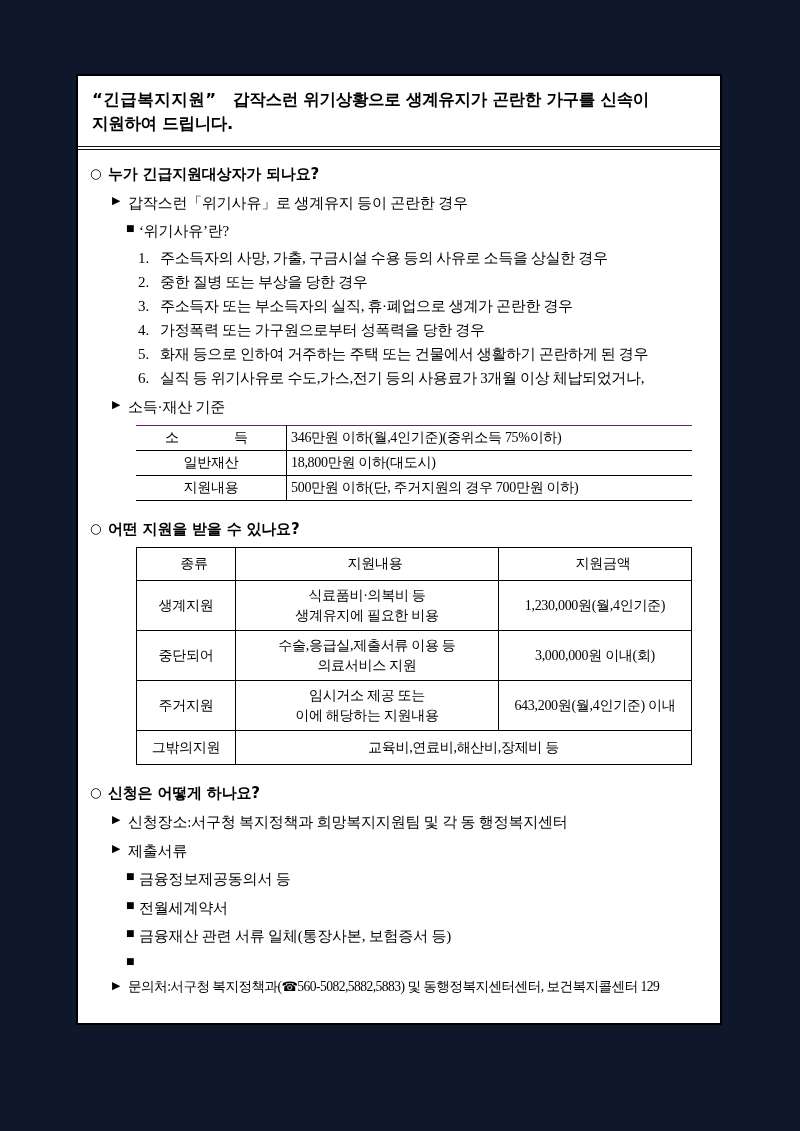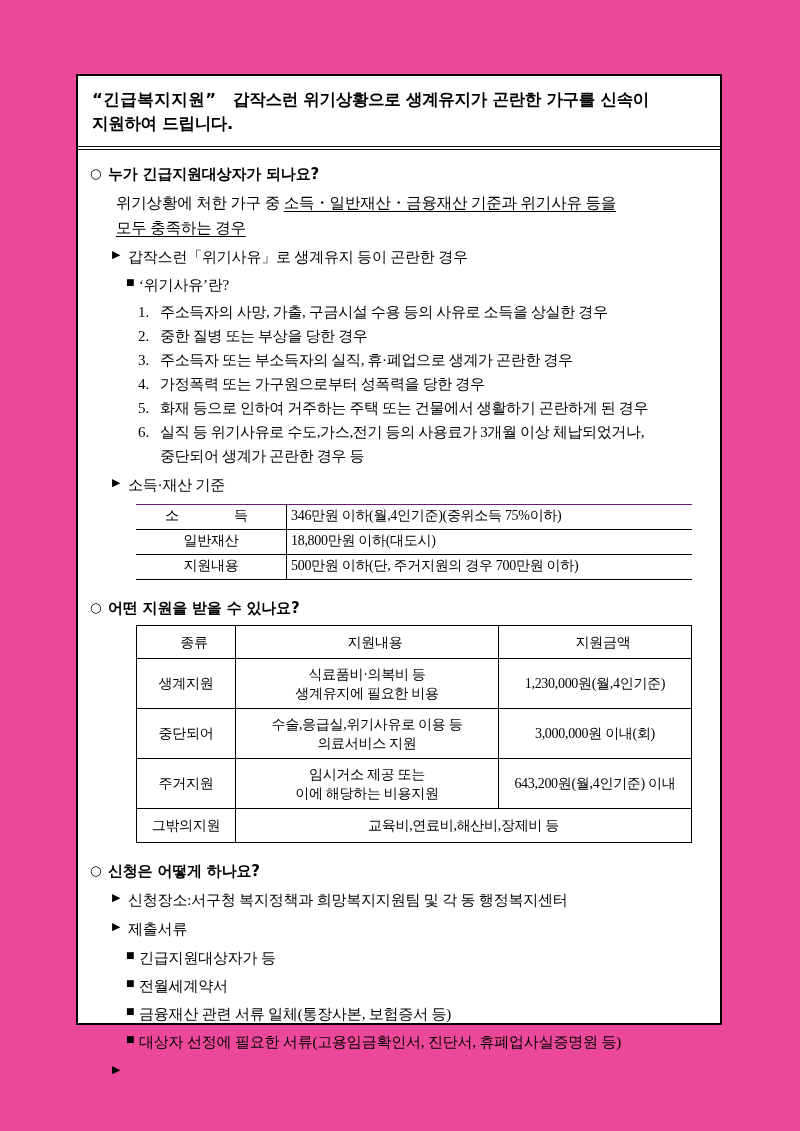--- a/index.html
+++ b/index.html
@@ -12,21 +12,21 @@
     height: 1131px;
     font-family: "Liberation Serif", "DejaVu Serif", serif;
     color: #000000;
     -webkit-font-smoothing: none;
   }
 
   #page {
     position: relative;
     width: 800px;
     height: 1131px;
-    background: #ec4899;
+    background: #0f172a;
     overflow: hidden;
   }
 
   
   .notice-frame {
     position: absolute;
     left: 76px;
     top: 74px;
     width: 646px;
     height: 951px;
@@ -250,24 +250,20 @@
     </div>
     <div class="double-rule"></div>
 
     <div class="body-block">
 
       <div class="q-row">
         <span class="q-mark">○</span>
         <span class="q-text">누가 긴급지원대상자가 되나요?</span>
       </div>
 
-      <div class="lead">
-        <span>위기상황에 처한 가구 중 </span><span class="u">소득・일반재산・금융재산 기준과 위기사유 등을</span><br>
-        <span class="u">모두 충족하는 경우</span>
-      </div>
 
       <div class="tri-row">
         <span class="tri-mark">▶</span>
         <span class="tri-text">갑작스런「위기사유」로 생계유지 등이 곤란한 경우</span>
       </div>
 
       <div class="sq-row">
         <span class="sq-mark">■</span>
         <span class="sq-text">‘위기사유’란?</span>
       </div>
@@ -290,21 +286,20 @@
           <span class="num-text">가정폭력 또는 가구원으로부터 성폭력을 당한 경우</span>
         </div>
         <div class="num-row">
           <span class="num-mark">5.</span>
           <span class="num-text">화재 등으로 인하여 거주하는 주택 또는 건물에서 생활하기 곤란하게 된 경우</span>
         </div>
         <div class="num-row">
           <span class="num-mark">6.</span>
           <span class="num-text">실직 등 위기사유로 수도,가스,전기 등의 사용료가 3개월 이상 체납되었거나,</span>
         </div>
-        <div class="num-cont">중단되어 생계가 곤란한 경우 등</div>
       </div>
 
       <div class="tri-row">
         <span class="tri-mark">▶</span>
         <span class="tri-text">소득·재산 기준</span>
       </div>
 
       <table class="tbl-criteria">
         <tbody>
           <tr>
@@ -340,30 +335,30 @@
             <td>생계지원</td>
             <td>
               <span>식료품비·의복비 등</span><br>
               <span>생계유지에 필요한 비용</span>
             </td>
             <td>1,230,000원(월,4인기준)</td>
           </tr>
           <tr class="r-tall">
             <td>중단되어</td>
             <td>
-              <span>수술,응급실,위기사유로 이용 등</span><br>
+              <span>수술,응급실,제출서류 이용 등</span><br>
               <span>의료서비스 지원</span>
             </td>
             <td>3,000,000원 이내(회)</td>
           </tr>
           <tr class="r-tall">
             <td>주거지원</td>
             <td>
               <span>임시거소 제공 또는</span><br>
-              <span>이에 해당하는 비용지원</span>
+              <span>이에 해당하는 지원내용</span>
             </td>
             <td>643,200원(월,4인기준) 이내</td>
           </tr>
           <tr class="r-short">
             <td>그밖의지원</td>
             <td colspan="2">교육비,연료비,해산비,장제비 등</td>
           </tr>
         </tbody>
       </table>
 
@@ -377,34 +372,34 @@
         <span class="tri-text">신청장소:서구청 복지정책과 희망복지지원팀 및 각 동 행정복지센터</span>
       </div>
 
       <div class="tri-row">
         <span class="tri-mark">▶</span>
         <span class="tri-text">제출서류</span>
       </div>
 
       <div class="sq-row">
         <span class="sq-mark">■</span>
-        <span class="sq-text">긴급지원대상자가 등</span>
+        <span class="sq-text">금융정보제공동의서 등</span>
       </div>
       <div class="sq-row">
         <span class="sq-mark">■</span>
         <span class="sq-text">전월세계약서</span>
       </div>
       <div class="sq-row">
         <span class="sq-mark">■</span>
         <span class="sq-text">금융재산 관련 서류 일체(통장사본, 보험증서 등)</span>
       </div>
       <div class="sq-row">
         <span class="sq-mark">■</span>
-        <span class="sq-text">대상자 선정에 필요한 서류(고용임금확인서, 진단서, 휴폐업사실증명원 등)</span>
       </div>
 
       <div class="tri-row">
         <span class="tri-mark">▶</span>
+        <span class="tri-text last-line"><span>문의처:서구청 복지정책과(</span><span class="tel-glyph">☎</span><span>560-5082,5882,5883</span><span>) 및 동행정복지센터센터, 보건복지콜센터 129</span></span>
       </div>
 
     </div>
   </div>
 </div>
 
 </body></html>

